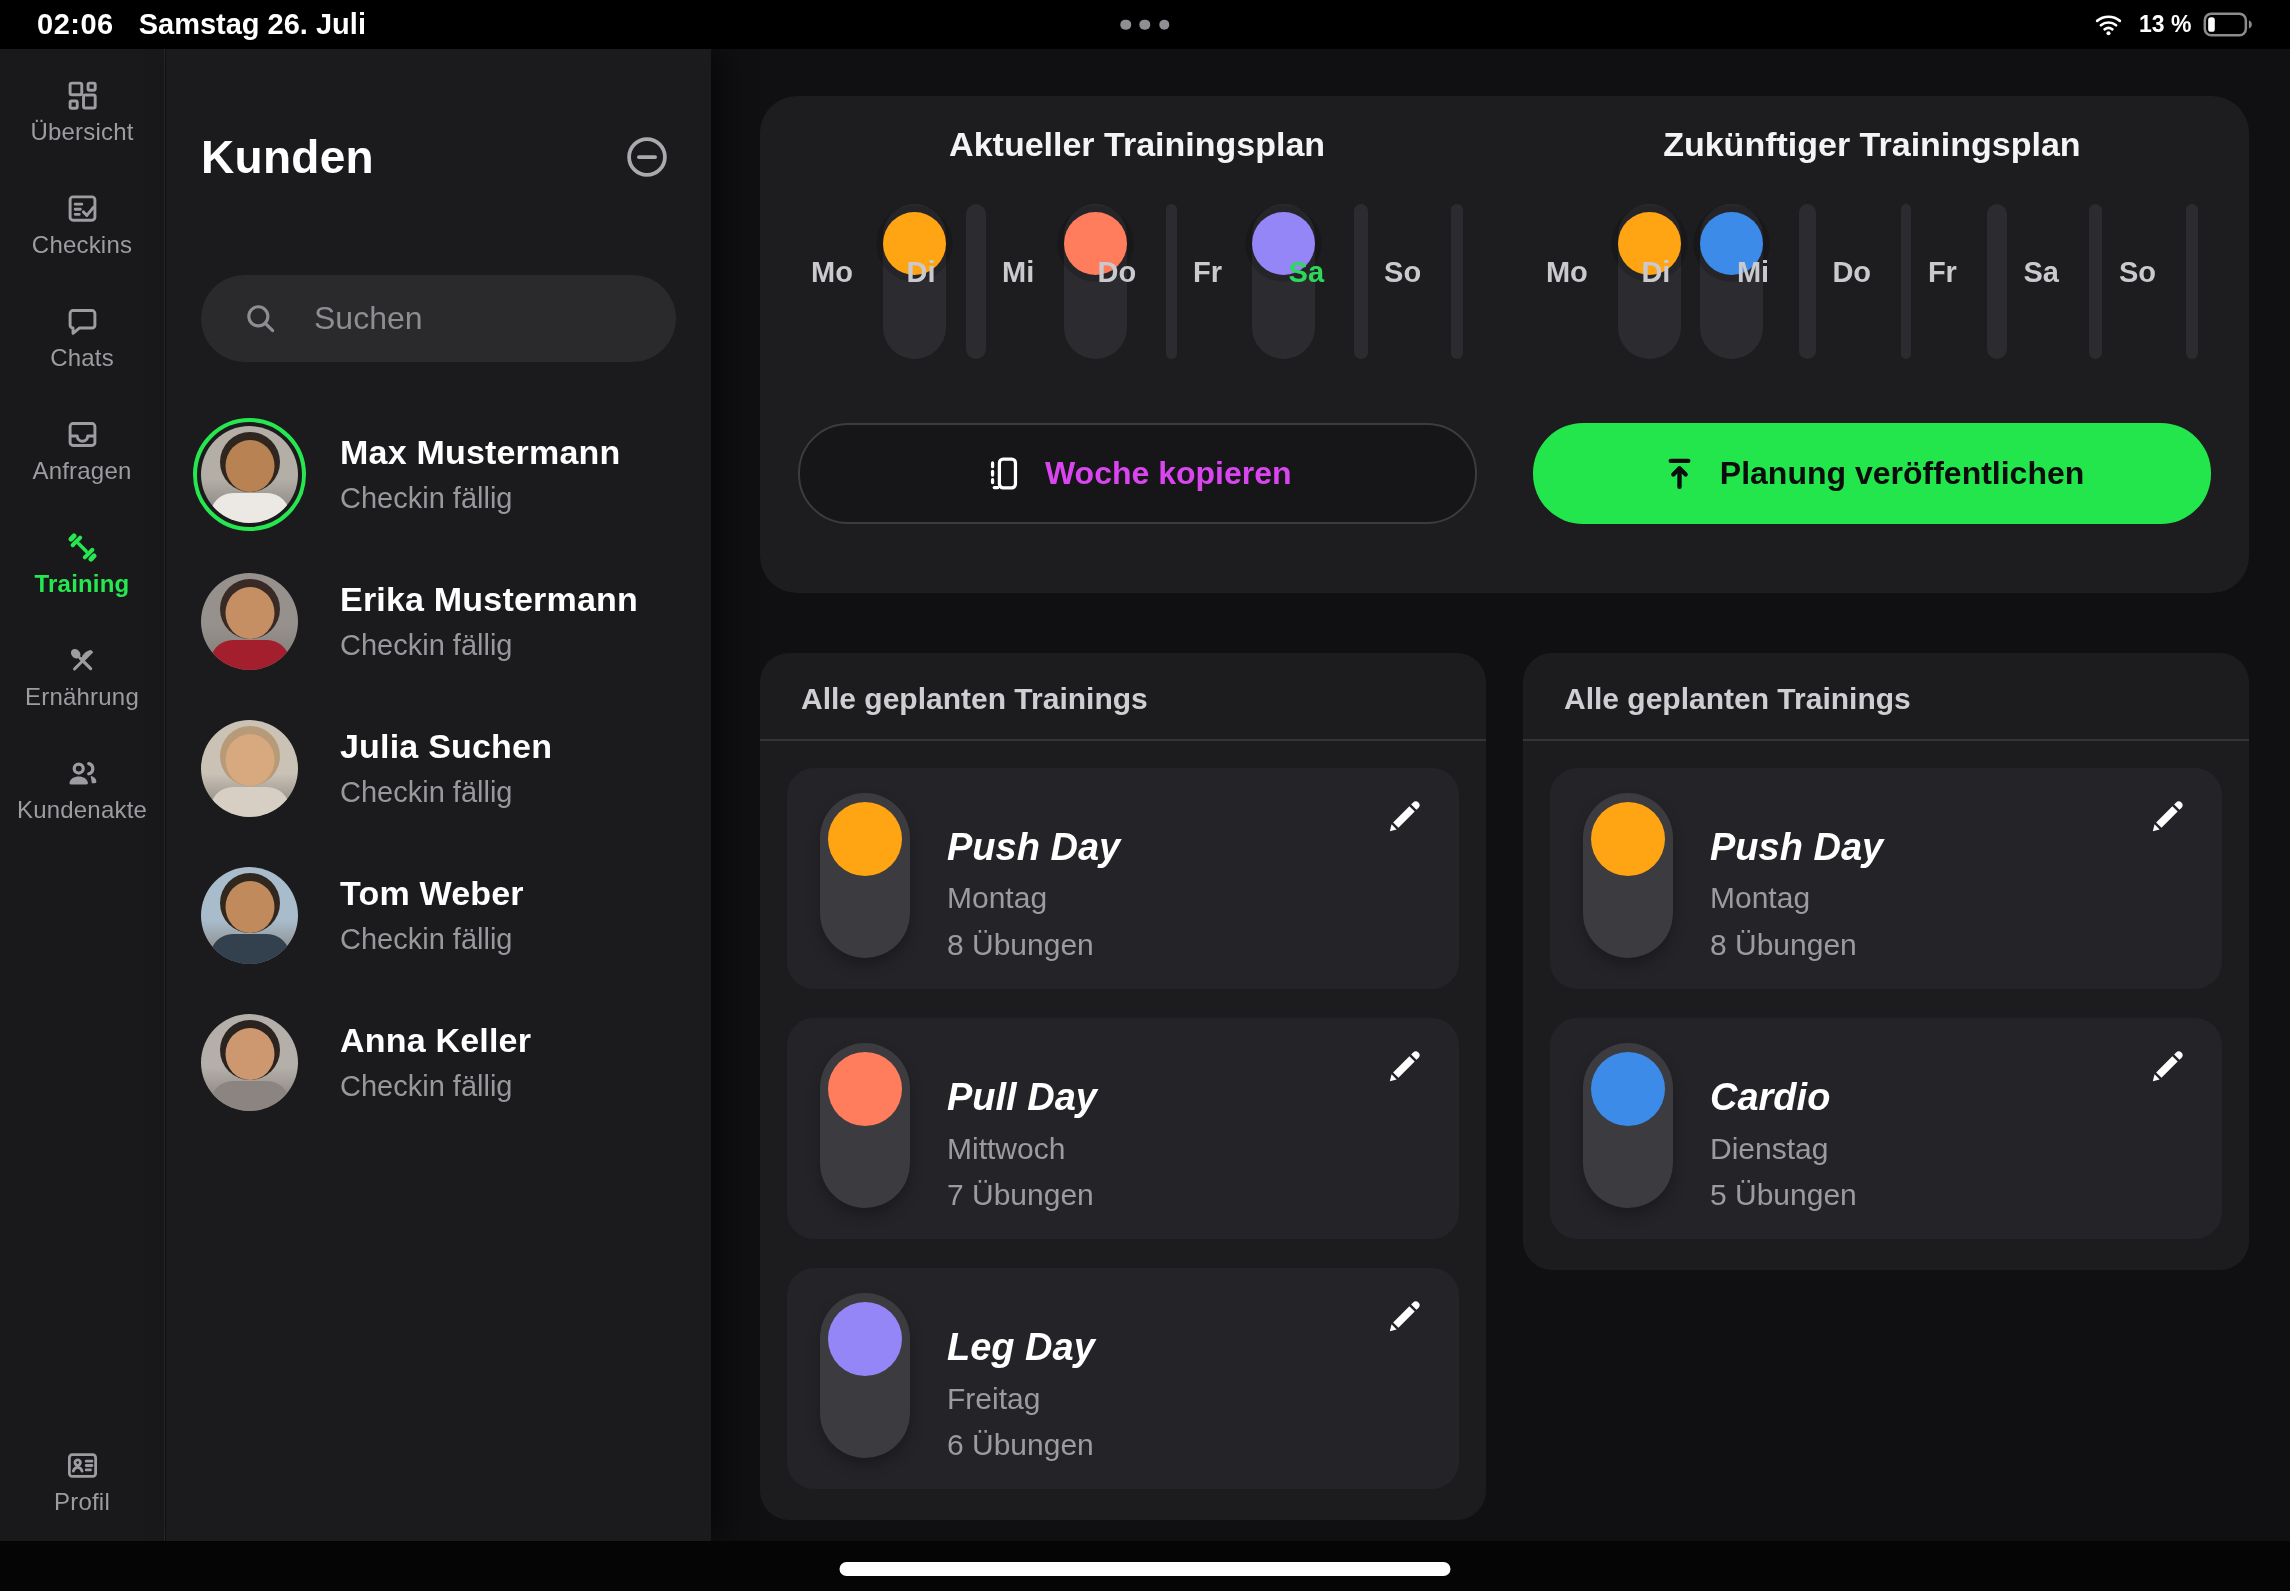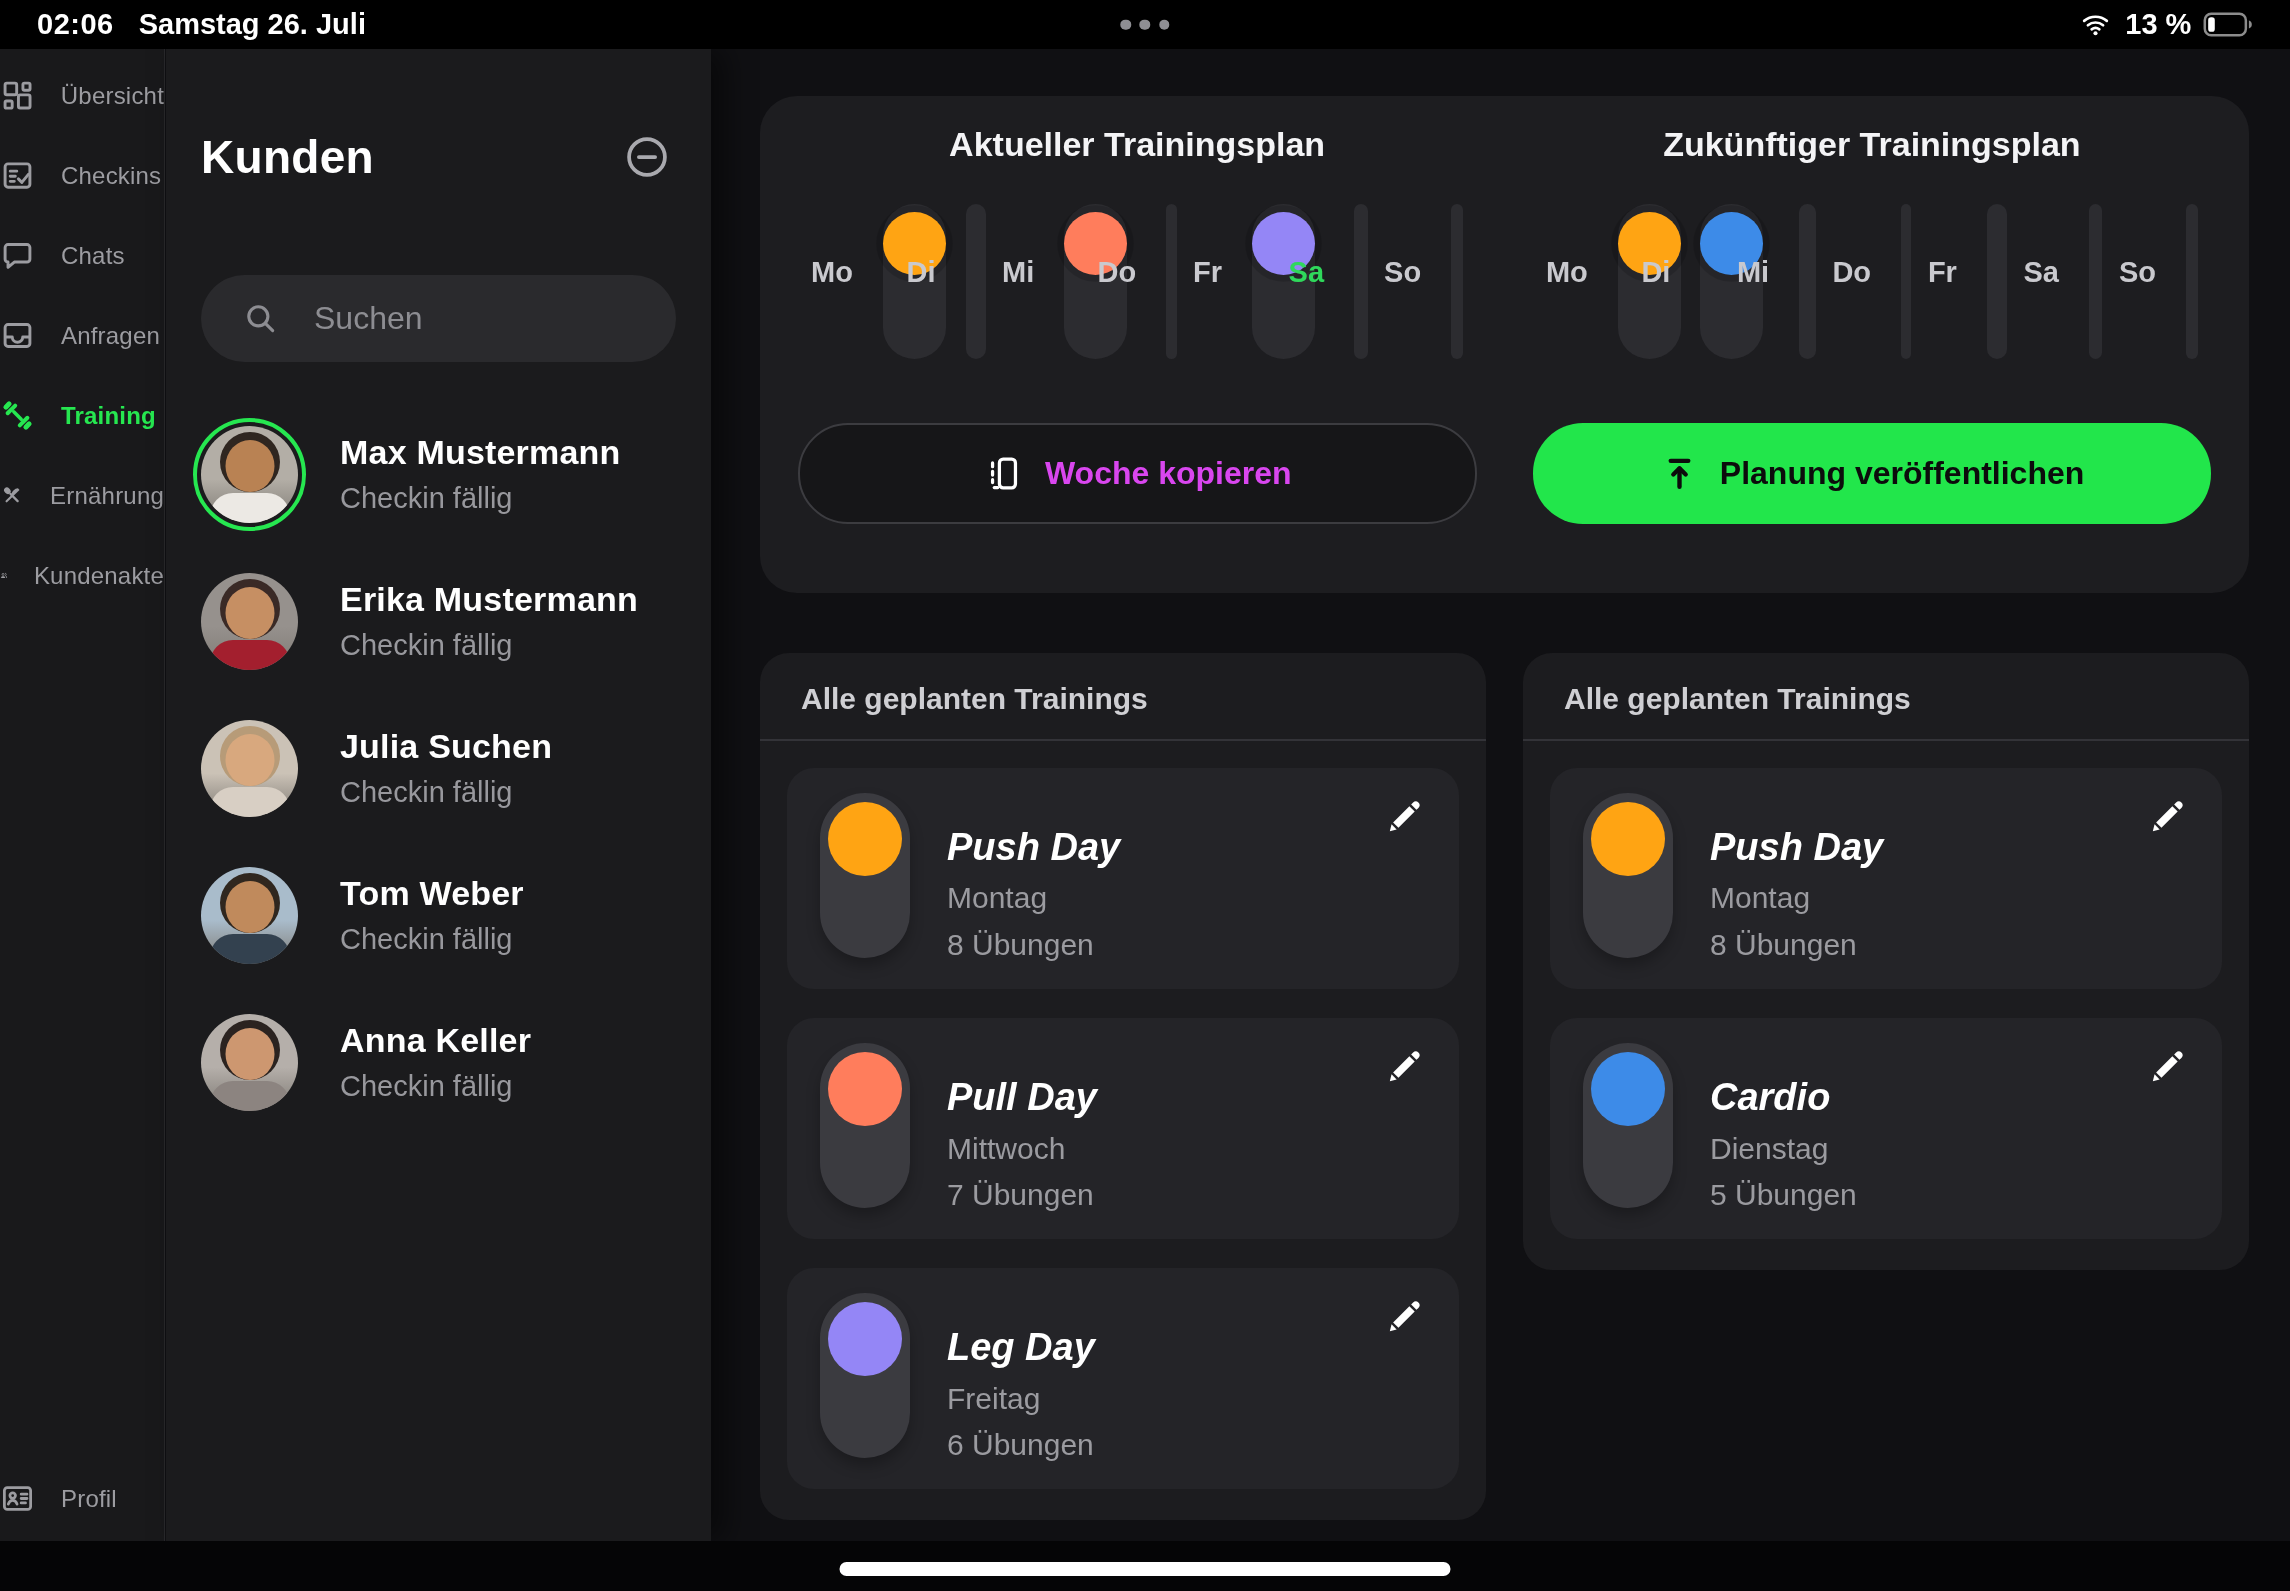--- a/index.html
+++ b/index.html
@@ -8,31 +8,31 @@
           font-family:"Liberation Sans","DejaVu Sans",sans-serif;color:#fff;}
 
   
   .status-bar{position:absolute;top:0;left:0;right:0;height:49px;background:#000;
               display:flex;align-items:center;padding:12px 37px;z-index:50;}
   .sb-left{display:flex;align-items:baseline;gap:25px;font-size:29px;}
   .sb-time{font-weight:bold;letter-spacing:0.5px;}
   .sb-date{font-weight:600;}
   .sb-center{position:absolute;left:50%;top:50%;transform:translate(-50%,-50%);display:flex;gap:8.7px;}
   .sb-dot{width:10.7px;height:10.7px;border-radius:50%;background:#8e8e93;}
-  .sb-right{margin-left:auto;display:flex;align-items:center;gap:11.6px;font-size:29px;font-weight:600;}
+  .sb-right{margin-left:auto;display:flex;align-items:center;gap:11.6px;font-size:23px;font-weight:600;}
   .sb-right .wifi{width:37px;height:29px;color:#fff;}
   .sb-right .batt{width:50px;height:25px;color:#fff;}
   .icon-svg{display:inline-block;line-height:0;}
   .icon-svg svg{width:100%;height:100%;display:block;}
 
   
   .sidebar{position:absolute;top:49px;left:0;bottom:50px;width:165px;background:#19191b;
            border-right:1px solid #29292c;display:flex;flex-direction:column;align-items:center;
            padding:29px 0 25px;}
-  .side-item{display:flex;flex-direction:row;align-items:center;gap:26px;width:100%;
+  .side-item{display:flex;flex-direction:column;align-items:center;gap:5px;width:100%;
              margin-bottom:45px;color:#9c9ca1;cursor:default;}
   .side-item .s-icon{width:35px;height:35px;}
   .side-item .s-label{font-size:24px;letter-spacing:0.2px;}
   .side-item.active{color:#26e750;}
   .side-item.active .s-label{font-weight:bold;}
   .side-profile{margin-top:auto;margin-bottom:0;}
 
   
   .clients-panel{position:absolute;top:49px;left:166px;bottom:50px;width:545px;background:#1b1b1d;
                  box-shadow:13.6px 0 29px rgba(0,0,0,.5);padding:50px 35px 0 35px;z-index:5;}

